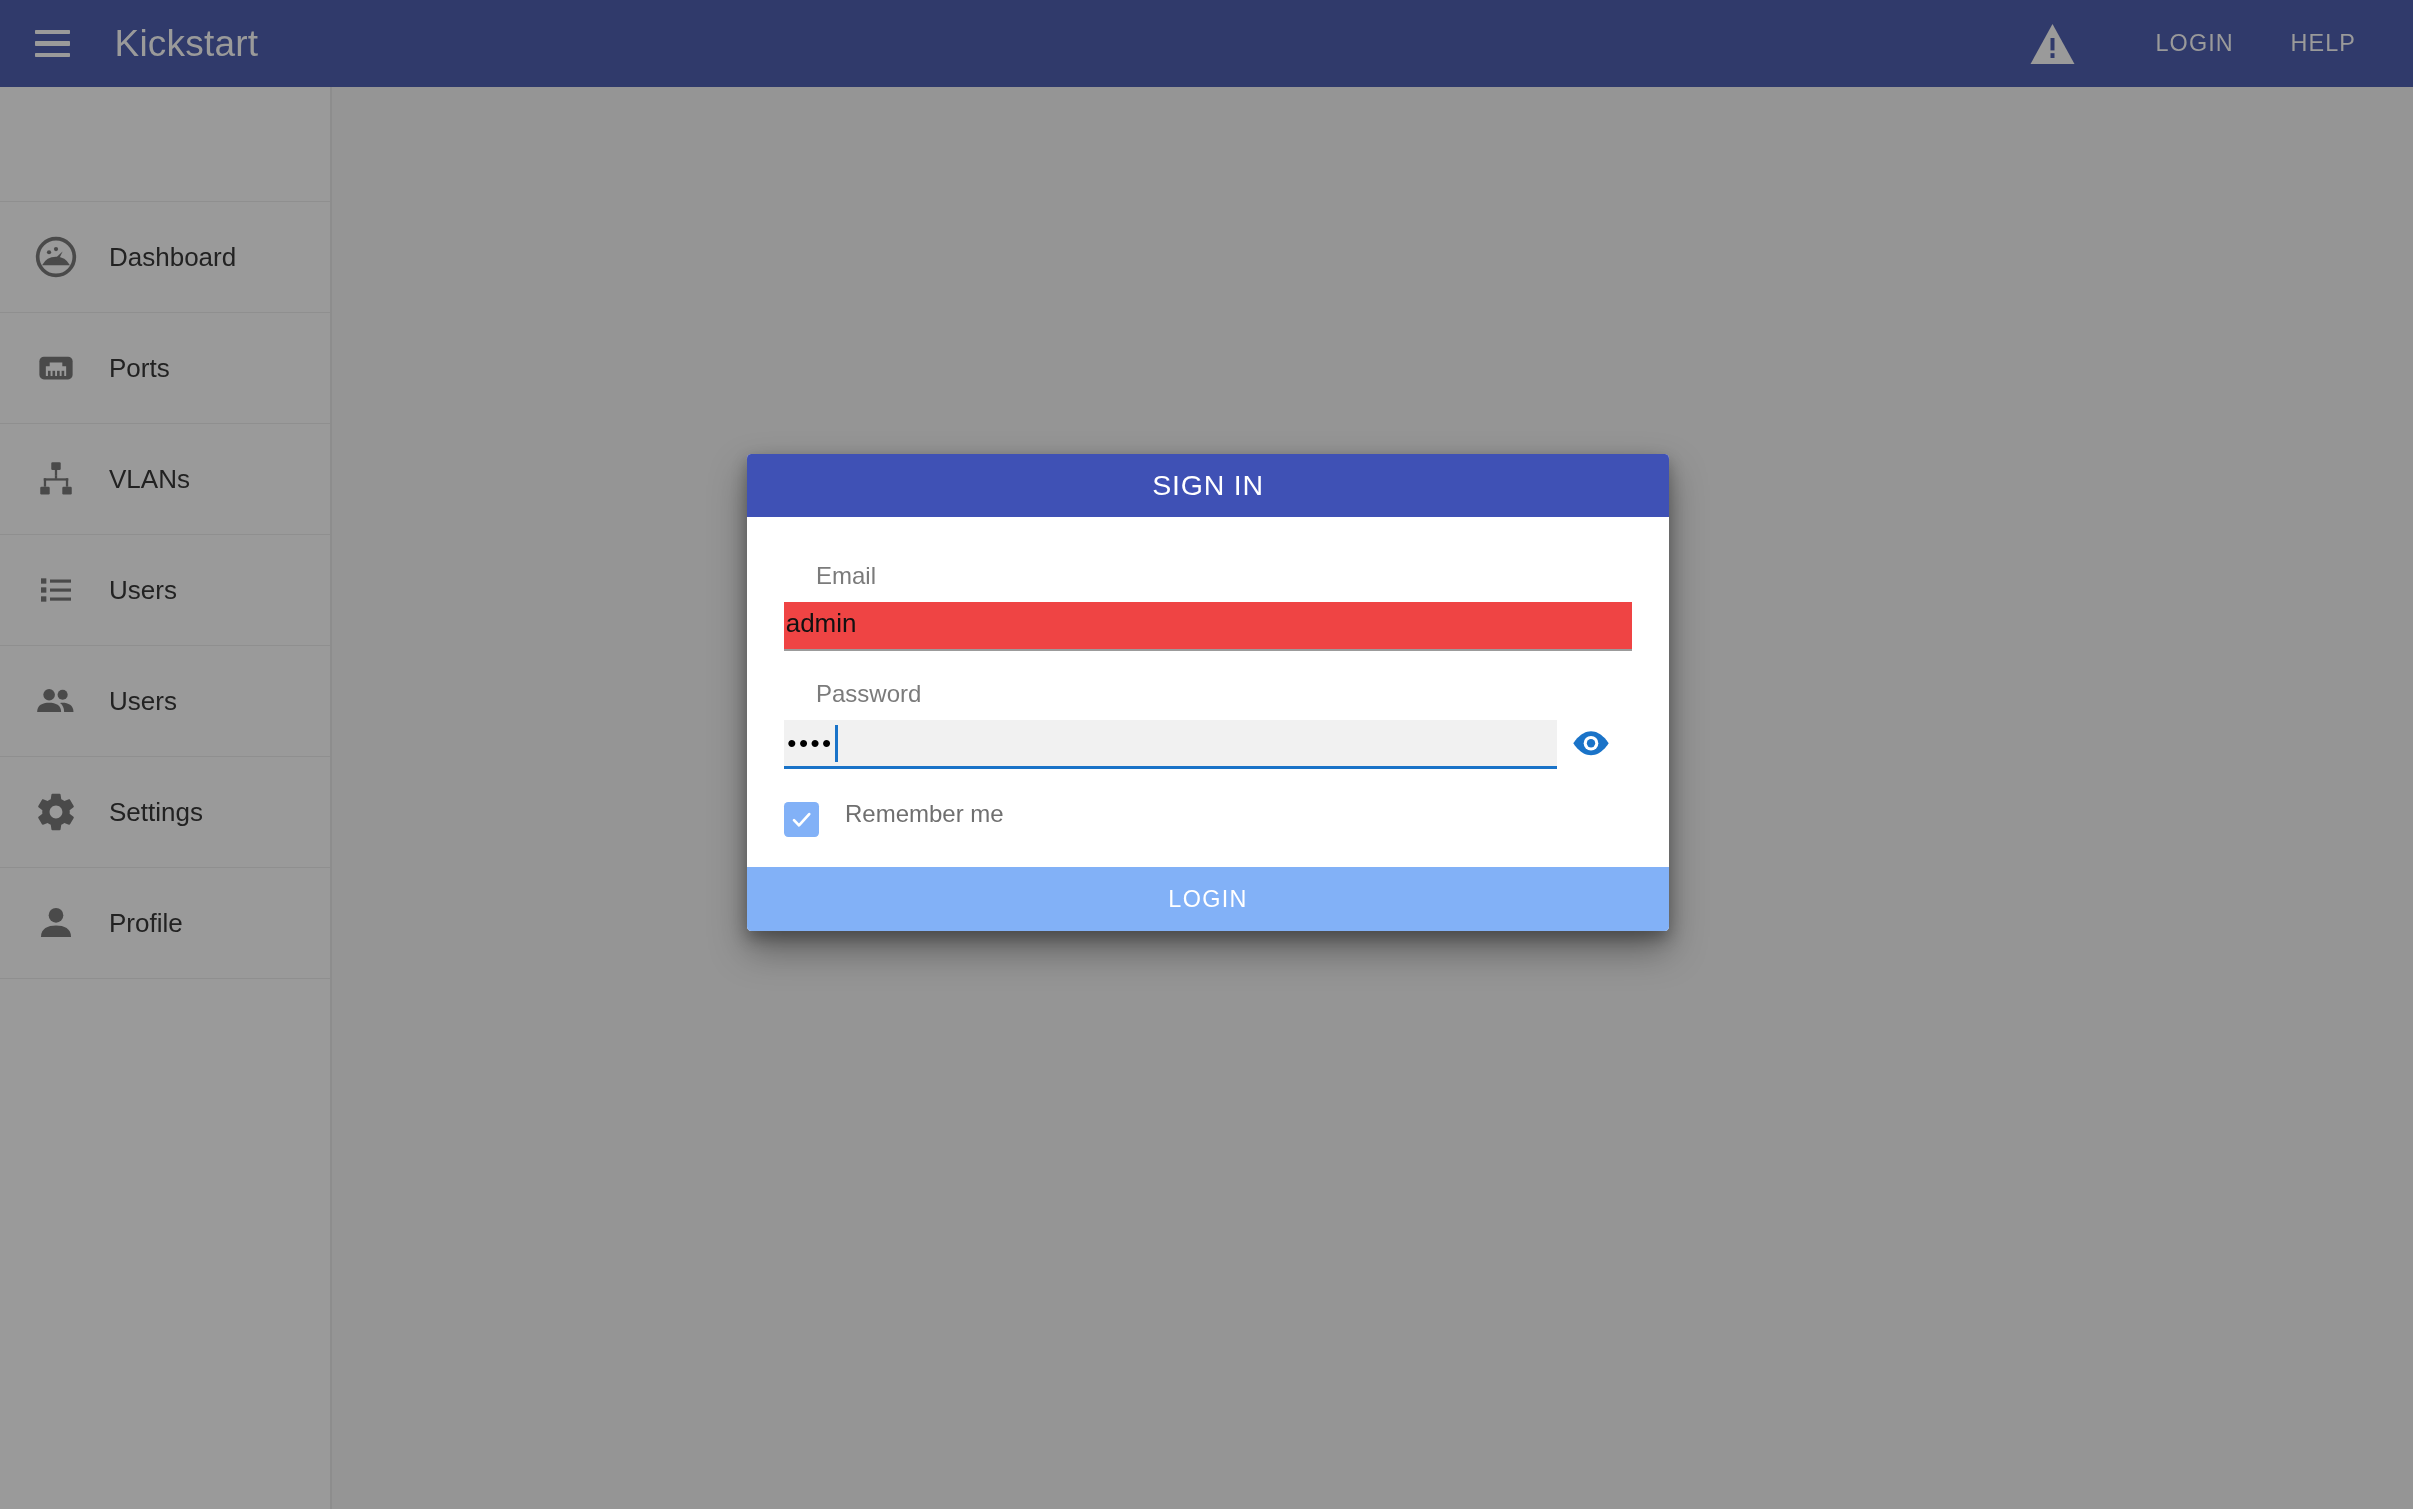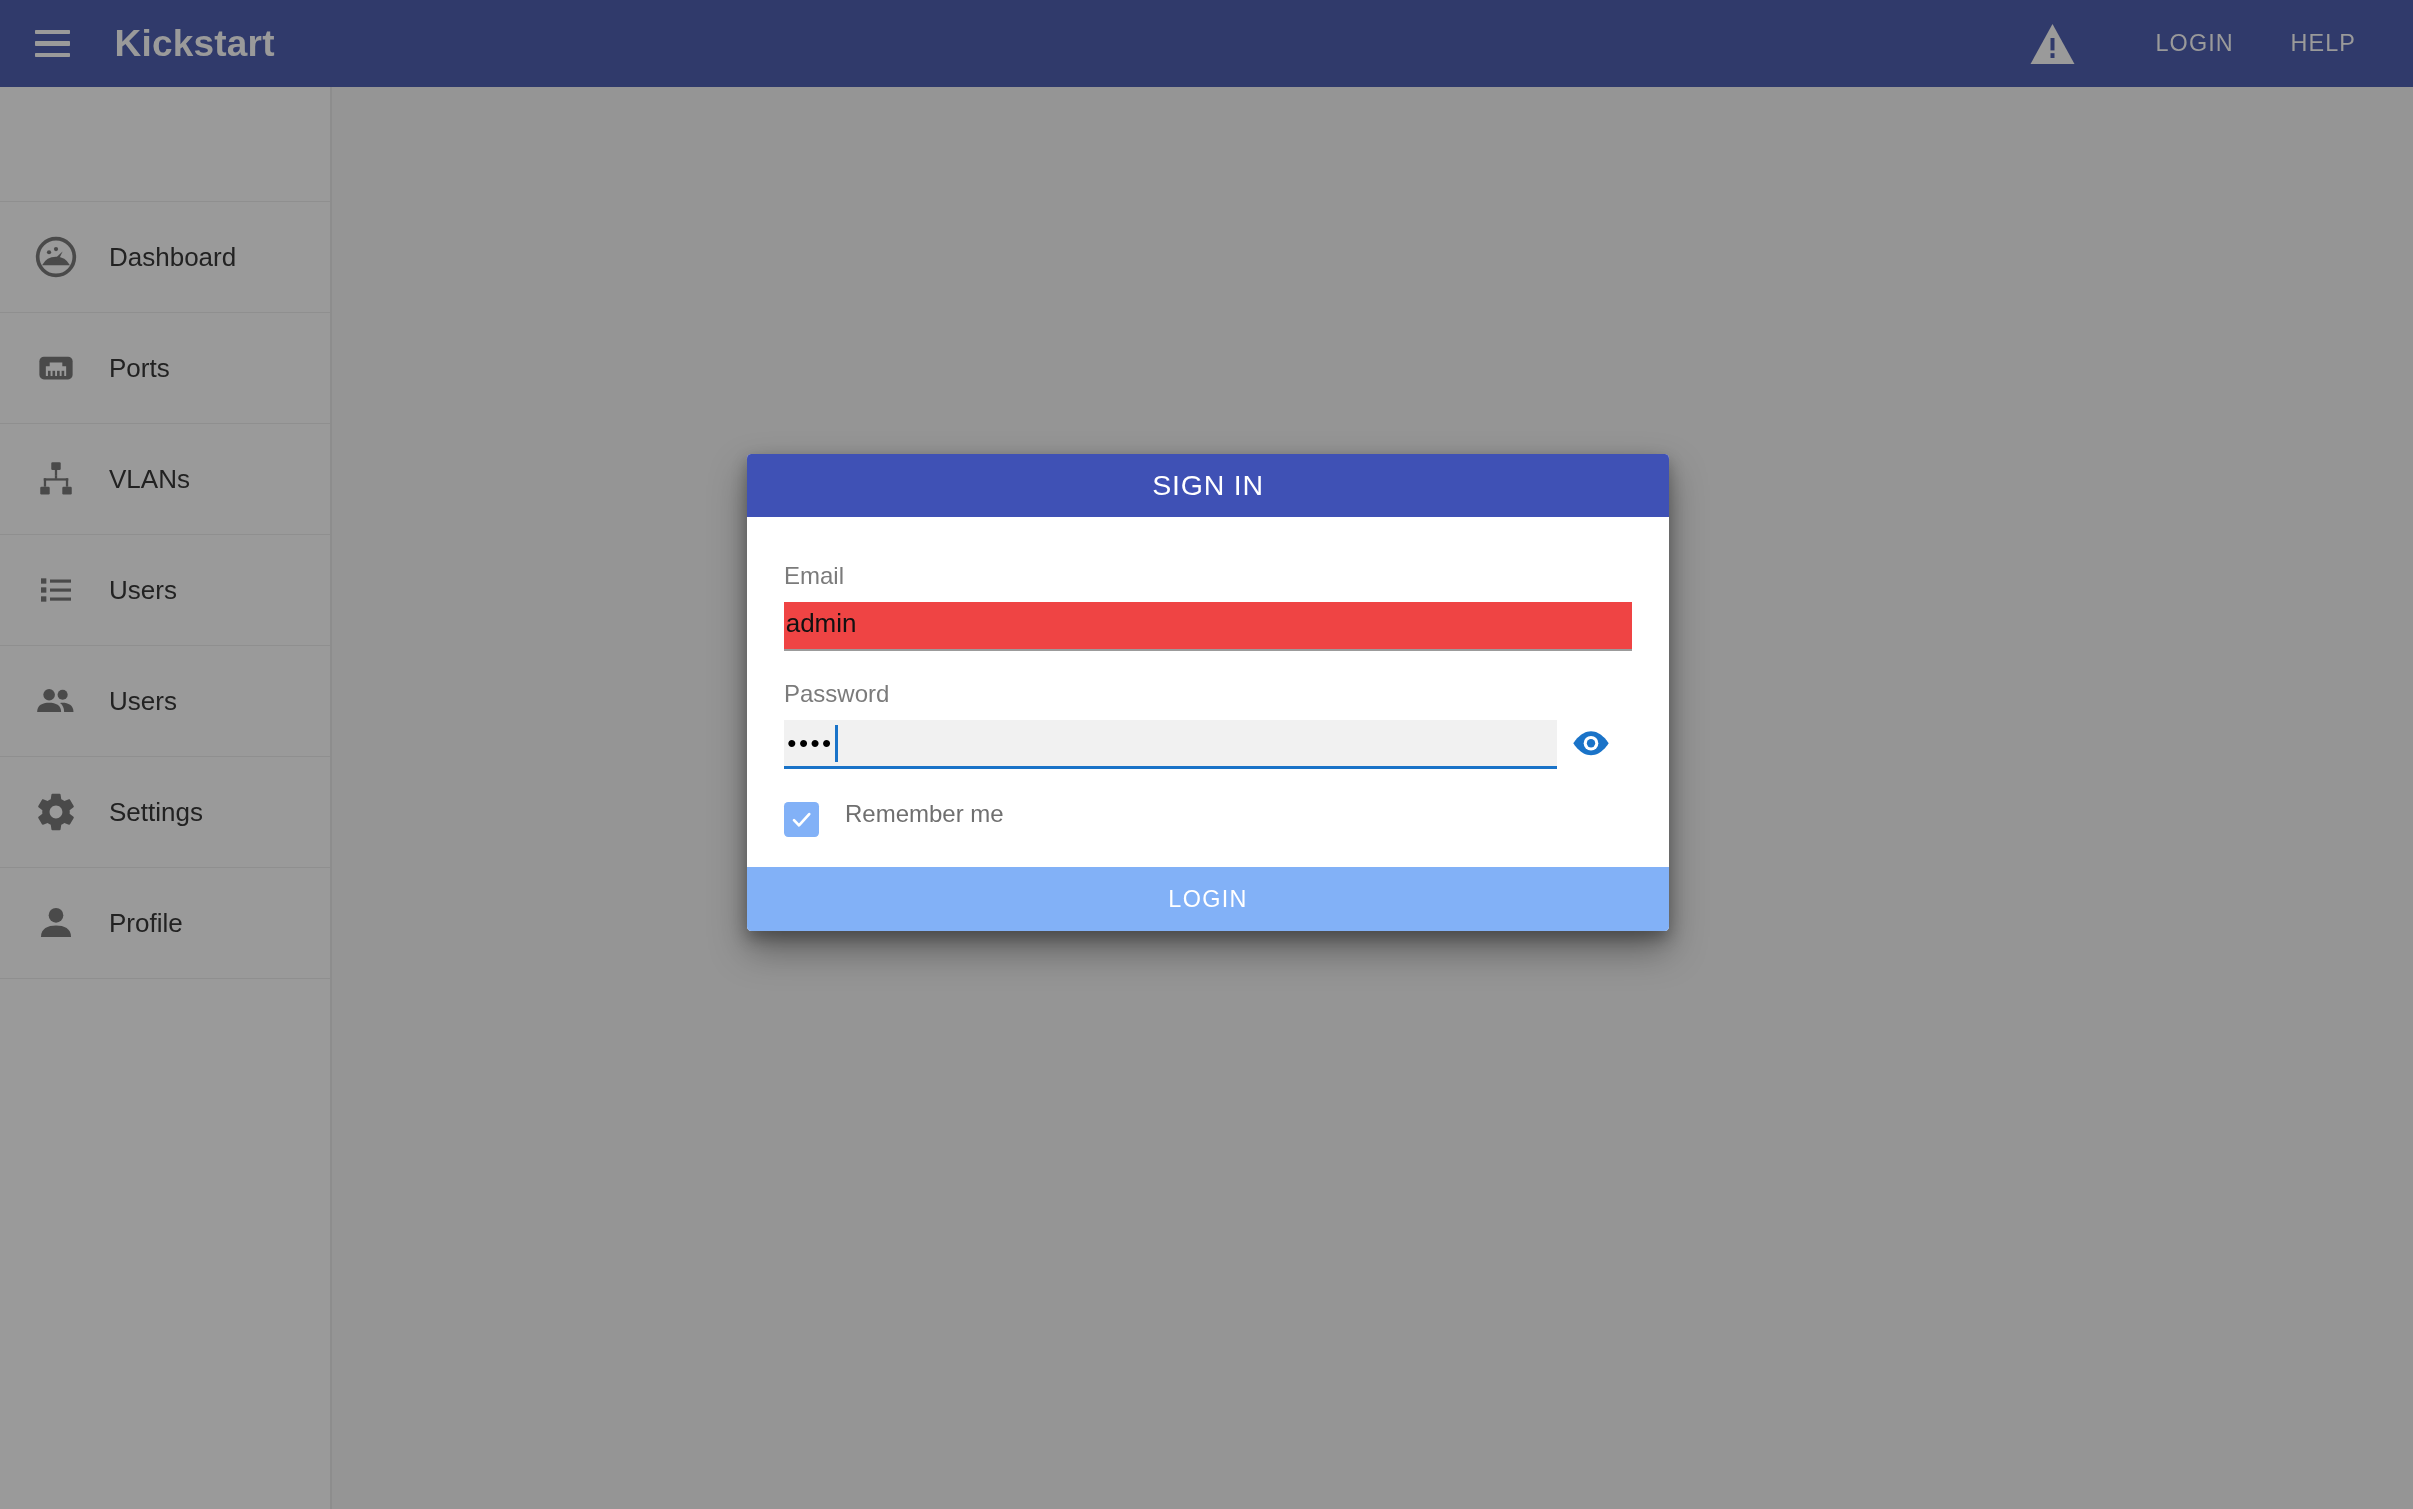--- a/index.html
+++ b/index.html
@@ -43,21 +43,21 @@
   #menu-button .bar {
     width: 35px;
     height: 4.2px;
     background: #9a9a9a;
     border-radius: 0.8px;
   }
 
   #app-title {
     margin-left: 39px;
     font-size: 37px;
-    font-weight: 700;
+    font-weight: 400;
     color: #9a9a9a;
     letter-spacing: 0.2px;
     line-height: 1;
   }
 
   #header-spacer { flex: 1; }
 
   #header-actions {
     display: flex;
     align-items: center;
@@ -155,20 +155,21 @@
   #dialog-body {
     background: #ffffff;
     padding: 47px 37px 30px 37px;
   }
 
   .field-label {
     font-size: 24px;
     color: #7b7b7b;
     line-height: 1;
     margin-bottom: 14.2px;
+    margin-left: 32px;
   }
 
   .field-box {
     position: relative;
     display: flex;
     align-items: flex-end;
   }
 
   .text-input {
     width: 100%;

